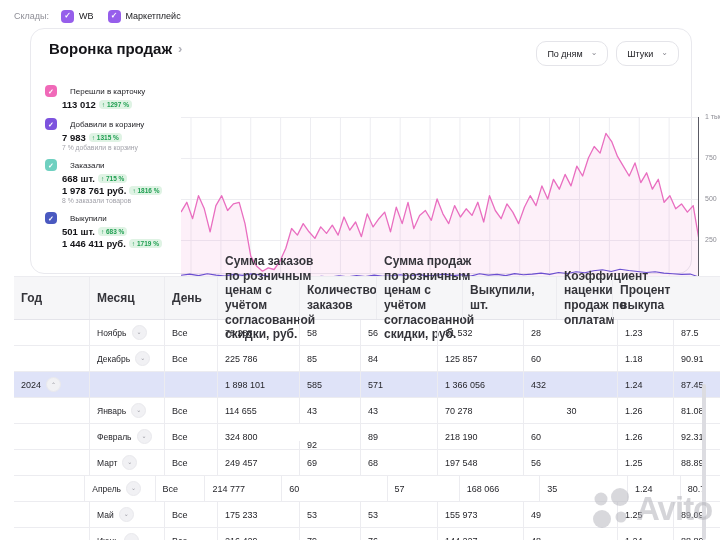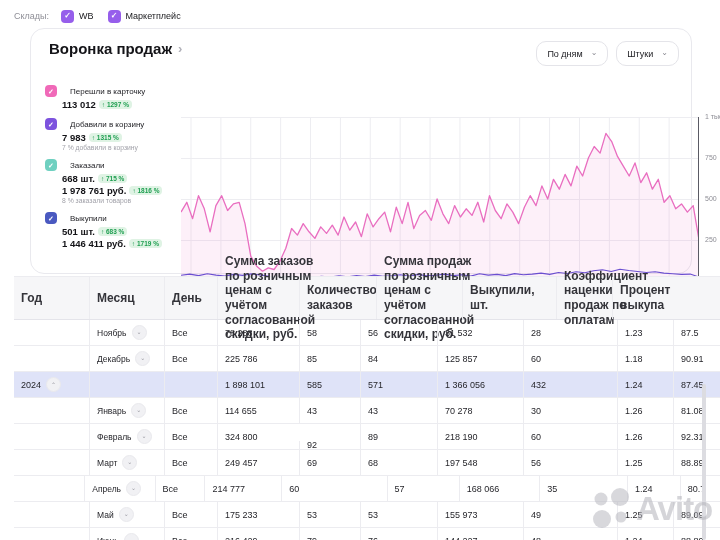--- a/index.html
+++ b/index.html
@@ -336,21 +336,21 @@
           </div>
           <div class="td" style="width: 61px;">
             <span>43</span>
           </div>
           <div class="td" style="width: 77px;">
             <span>43</span>
           </div>
           <div class="td" style="width: 86px;">
             <span>70 278</span>
           </div>
-          <div class="td" style="width: 94px;">
+          <div class="td" style="width: 94px; justify-content: center;">
             <span>30</span>
           </div>
           <div class="td" style="width: 56px;">
             <span>1.26</span>
           </div>
           <div class="td" style="width: 90px;">
             <span>81.08</span>
           </div>
         </div>
         <div class="trow">

